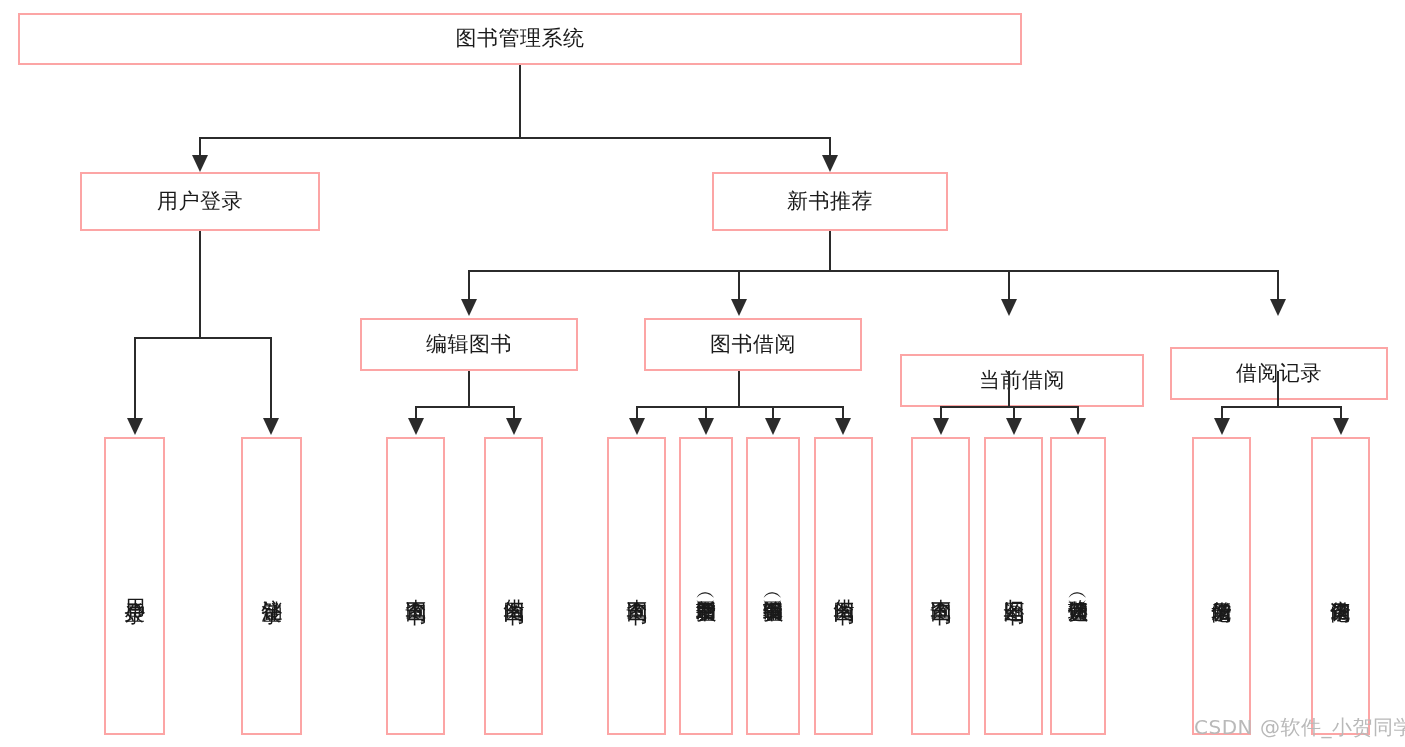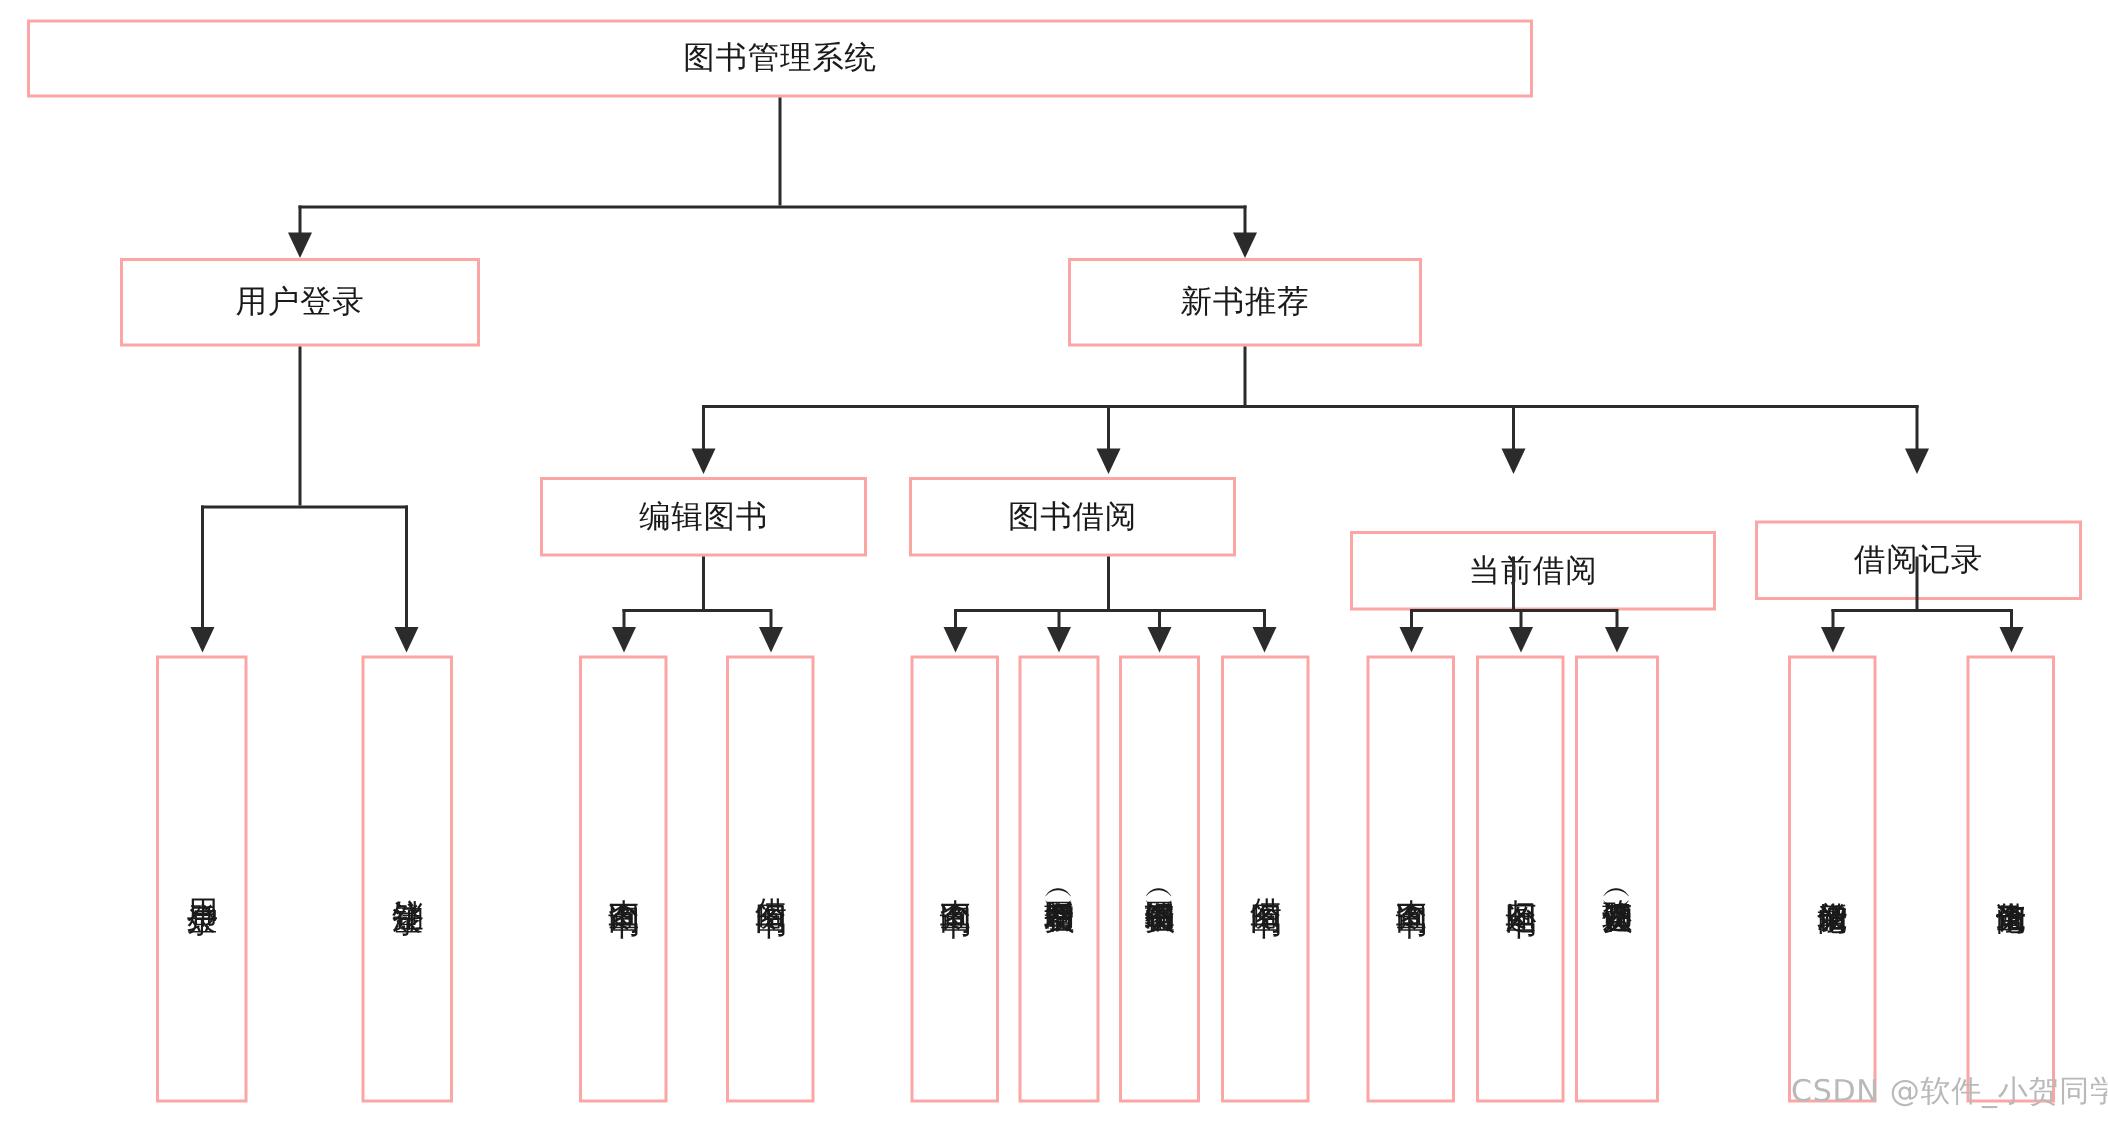--- a/index.html
+++ b/index.html
@@ -123,21 +123,21 @@
   <div class="vline" style="left:738px; top:270px; width:2px; height:30px;"></div>
   <div class="arrow" style="left:731px; top:299px;"></div>
   <div class="vline" style="left:1008px; top:270px; width:2px; height:30px;"></div>
   <div class="arrow" style="left:1001px; top:299px;"></div>
   <div class="vline" style="left:1277px; top:270px; width:2px; height:30px;"></div>
   <div class="arrow" style="left:1270px; top:299px;"></div>
 
   <div class="node horiz" style="left:360px; top:318px; width:218px; height:53px;">
     <span class="label">编辑图书</span>
   </div>
-  <div class="node horiz" style="left:606px; top:318px; width:218px; height:53px;">
+  <div class="node horiz" style="left:644px; top:318px; width:218px; height:53px;">
     <span class="label">图书借阅</span>
   </div>
   <div class="node horiz" style="left:900px; top:318px; width:244px; height:53px;margin-top:36px;">
     <span class="label">当前借阅</span>
   </div>
   <div class="node horiz" style="left:1170px; top:318px; width:218px; height:53px;margin-top:29px;">
     <span class="label">借阅记录</span>
   </div>
 
   <div class="vline" style="left:468px; top:371px; width:2px; height:35px;"></div>

